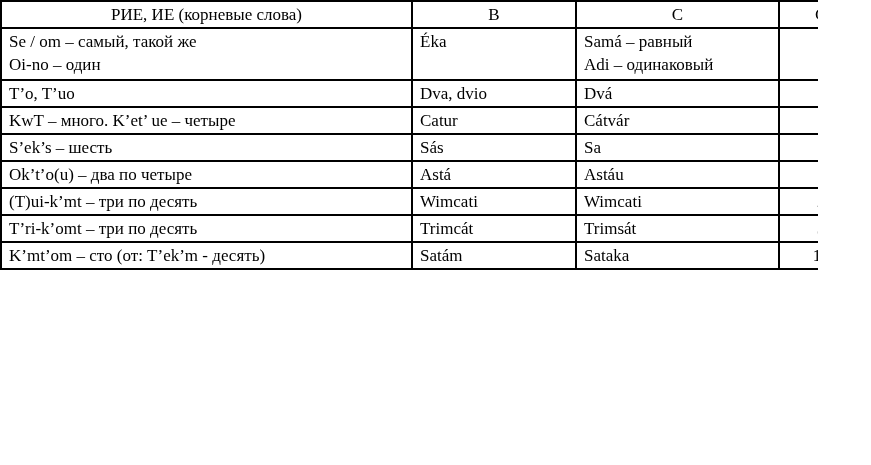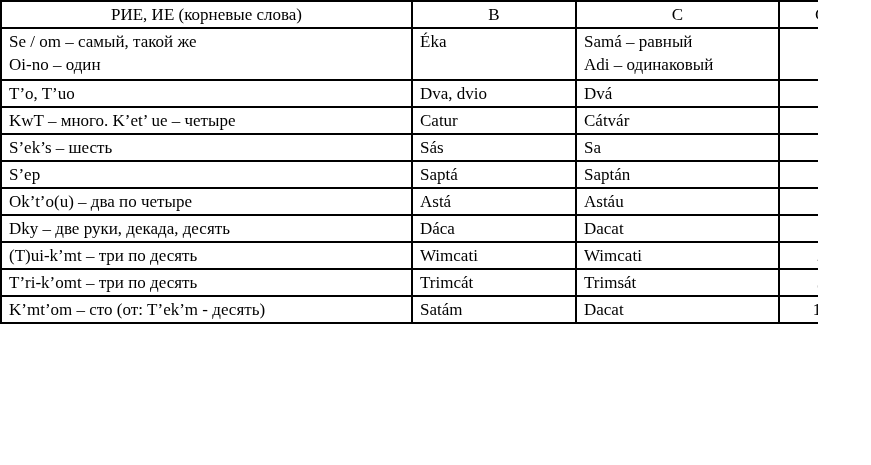--- a/index.html
+++ b/index.html
@@ -89,59 +89,47 @@
   </tr>
 
 
   <tr>
     <td>S’ek’s – шесть</td>
     <td>Sás</td>
     <td>Sa</td>
     <td class="sr">6</td>
   </tr>
 
-  <tr>
-    <td>S’ep</td>
-    <td>Saptá</td>
-    <td>Saptán</td>
-    <td class="sr">7</td>
-  </tr>
 
   <tr>
     <td>Ok’t’o(u) – два по четыре</td>
     <td>Astá</td>
     <td>Astáu</td>
     <td class="sr">8</td>
   </tr>
 
 
-  <tr>
-    <td>Dky – две руки, декада, десять</td>
-    <td>Dáca</td>
-    <td>Dacat</td>
-    <td class="sr">10</td>
-  </tr>
 
 
 
   <tr>
     <td>(T)ui-k’mt – три по десять</td>
     <td>Wimcati</td>
     <td>Wimcati</td>
     <td class="sr">20</td>
   </tr>
 
   <tr>
     <td>T’ri-k’omt – три по десять</td>
     <td>Trimcát</td>
     <td>Trimsát</td>
     <td class="sr">30</td>
   </tr>
 
   <tr>
     <td>K’mt’om – сто (от: T’ek’m - десять)</td>
     <td>Satám</td>
-    <td>Dacat</td>
+    <td>Sataka</td>
     <td class="sr">100</td>
   </tr>
 </tbody>
   </table>
 </div>
 
 </body></html>

